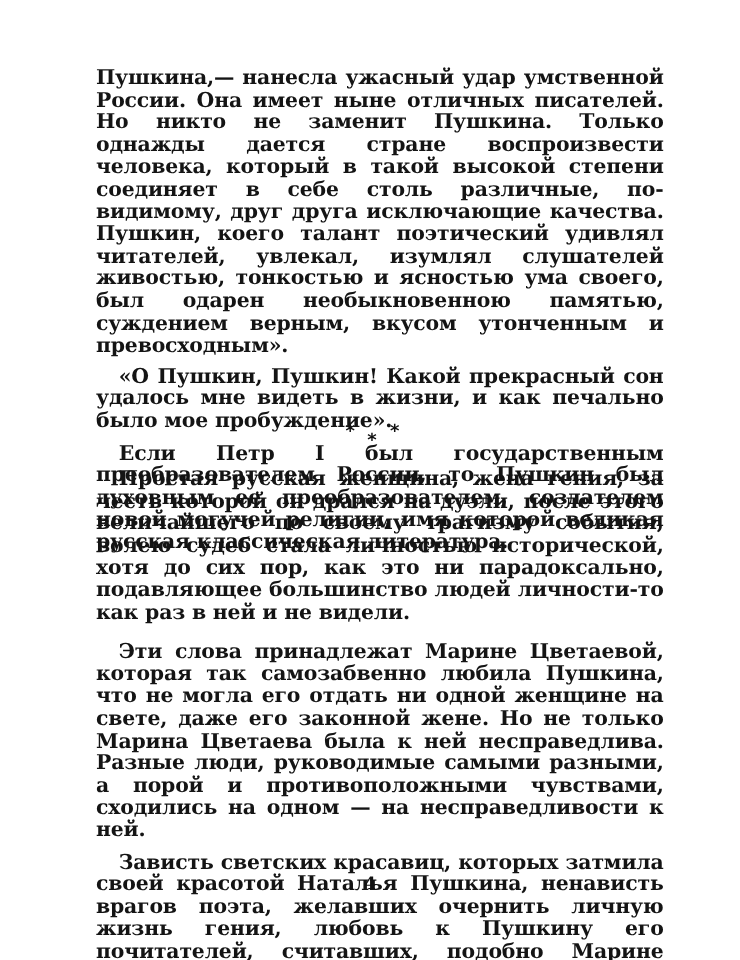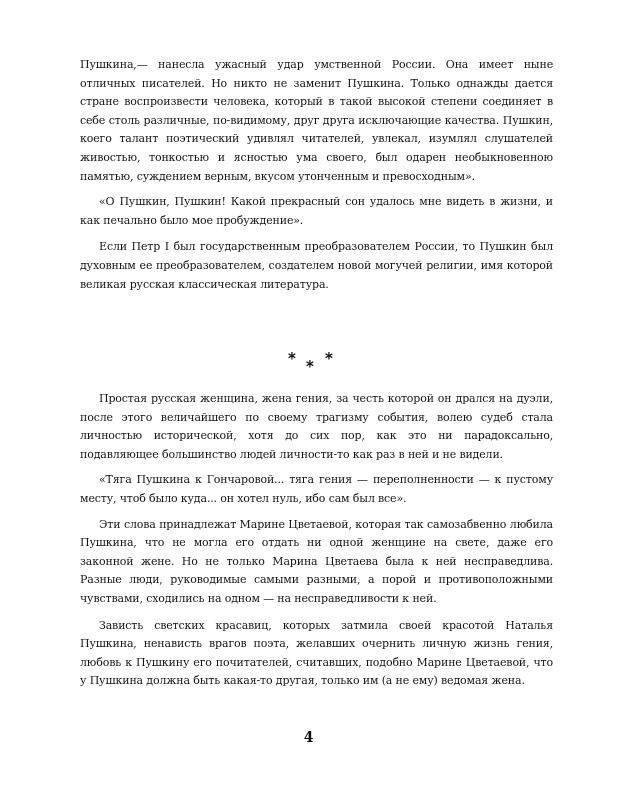--- a/index.html
+++ b/index.html
@@ -16,23 +16,23 @@
       color: #141414;
     }
     .page {
       position: absolute;
       left: 80px;
       top: 56px;
       width: 473px;
     }
     .para {
       margin: 0;
-      font-size: 11px;
+      font-size: 17px;
       line-height: 18.6px;
-      font-weight: normal;
+      font-weight: bold;
       text-align: justify;
       text-align-last: left;
       letter-spacing: -0.15px;
     }
     .para.indent { text-indent: 19px; }
     .gap { height: 7px; }
     .gap-lg { height: 8px; }
     .asterisks {
       position: absolute;
       left: 0;
@@ -79,20 +79,19 @@
 
 <div class="asterisks">
   <span class="ast" style="left:288px; top:6px;">*</span>
   <span class="ast" style="left:306px; top:14px;">*</span>
   <span class="ast" style="left:325px; top:6px;">*</span>
 </div>
 
 <div class="section2">
   <p class="para indent">Простая русская женщина, жена гения, за честь которой он дрался на дуэли, после этого величайшего по своему трагизму события, волею судеб стала личностью исторической, хотя до сих пор, как это ни парадоксально, подавляющее большинство людей личности-то как раз в ней и не видели.</p>
   <div class="gap"></div>
-  <p class="para indent">«Тяга Пушкина к Гончаровой... тяга гения — переполненности — к пустому месту, чтоб было куда... он хотел нуль, ибо сам был все».</p>
   <div class="gap"></div>
   <p class="para indent">Эти слова принадлежат Марине Цветаевой, которая так самозабвенно любила Пушкина, что не могла его отдать ни одной женщине на свете, даже его законной жене. Но не только Марина Цветаева была к ней несправедлива. Разные люди, руководимые самыми разными, а порой и противоположными чувствами, сходились на одном — на несправедливости к ней.</p>
   <div class="gap-lg"></div>
   <p class="para indent">Зависть светских красавиц, которых затмила своей красотой Наталья Пушкина, ненависть врагов поэта, желавших очернить личную жизнь гения, любовь к Пушкину его почитателей, считавших, подобно Марине Цветаевой, что у Пушкина должна быть какая-то другая, только им (а не ему) ведомая жена.</p>
 </div>
 
 <div class="page-number">4</div>
 
 </body></html>

